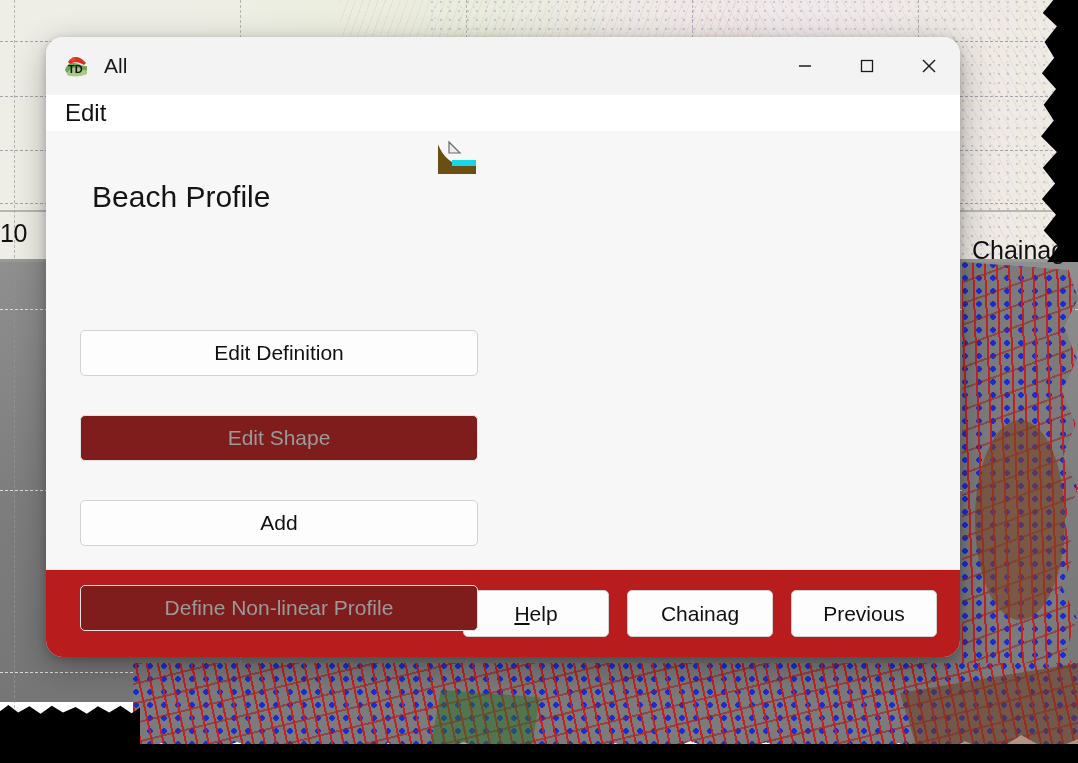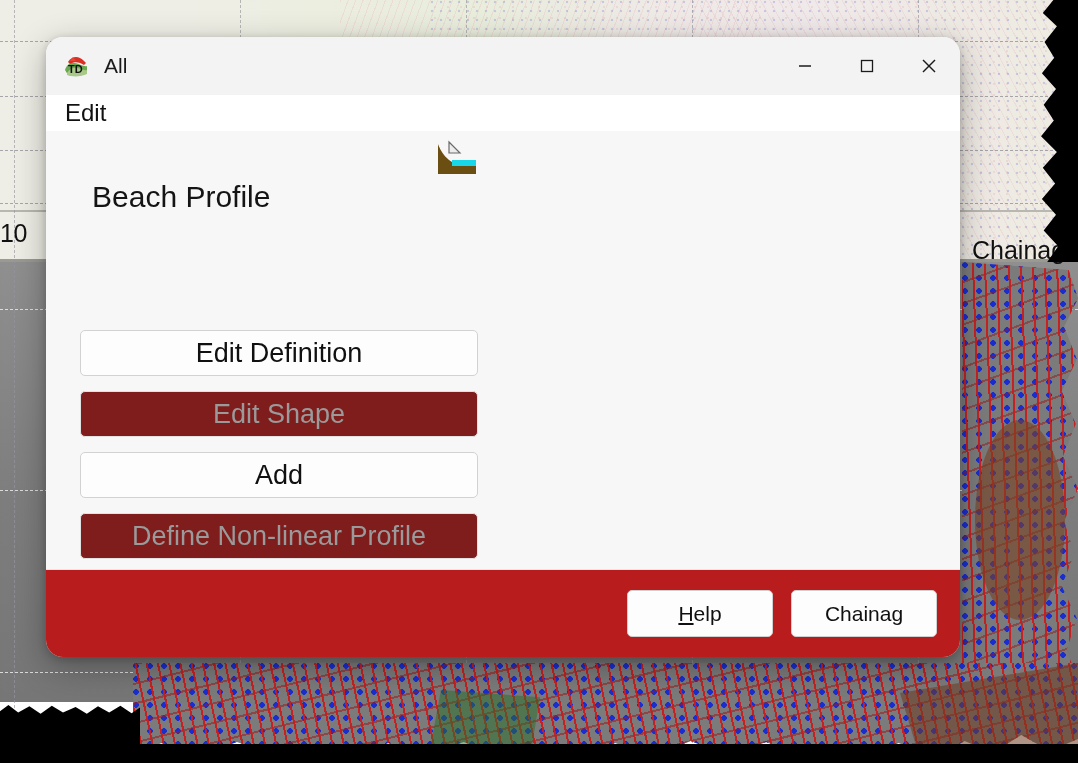--- a/index.html
+++ b/index.html
@@ -297,25 +297,25 @@
 
   .btn-stack {
     position: absolute;
     left: 34px; top: 199px;
     width: 398px;
   }
   .stack-btn {
     display: block;
     width: 398px;
     height: 46px;
-    margin-bottom: 15px;
+    margin-bottom: 39px;
     border-radius: 5px;
     border: 1px solid #d2d2d2;
     background: #fdfdfd;
-    font-size: 27px;
+    font-size: 21px;
     color: #101010;
     font-family: "Liberation Sans", sans-serif;
     cursor: default;
     box-sizing: border-box;
     padding: 0;
   }
   .stack-btn.disabled {
     background: #7f1d1d;
     border-color: #e2e2e2;
     color: #9a9a9a;
@@ -451,14 +451,15 @@
       <button class="stack-btn">Edit Definition</button>
       <button class="stack-btn disabled" disabled="">Edit Shape</button>
       <button class="stack-btn">Add</button>
       <button class="stack-btn disabled" disabled="">Define Non-linear Profile</button>
     </div>
   </div>
 
   <div class="dlg-footer">
     <button class="foot-btn"><span class="accel">H</span><span>elp</span></button>
     <button class="foot-btn">Chainag</button>
+    <button class="foot-btn">Previous</button>
   </div>
 </div>
 
 </body></html>

